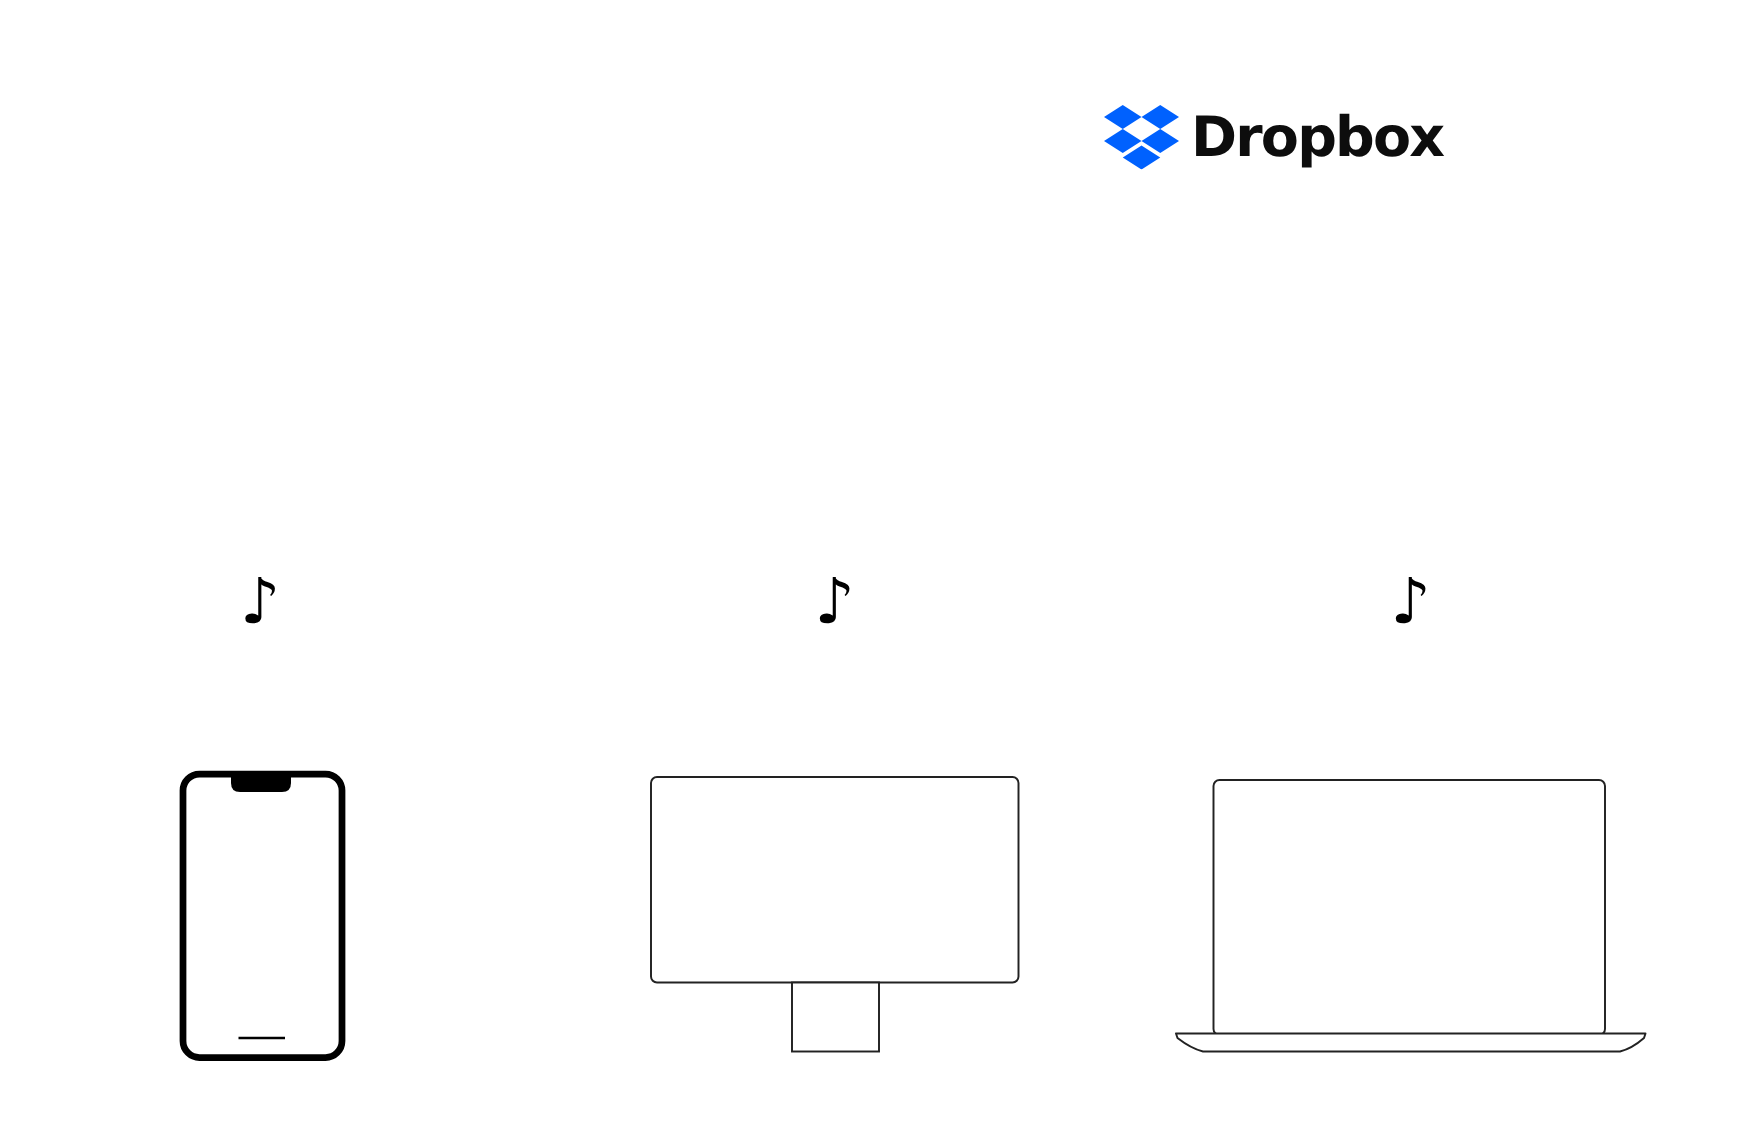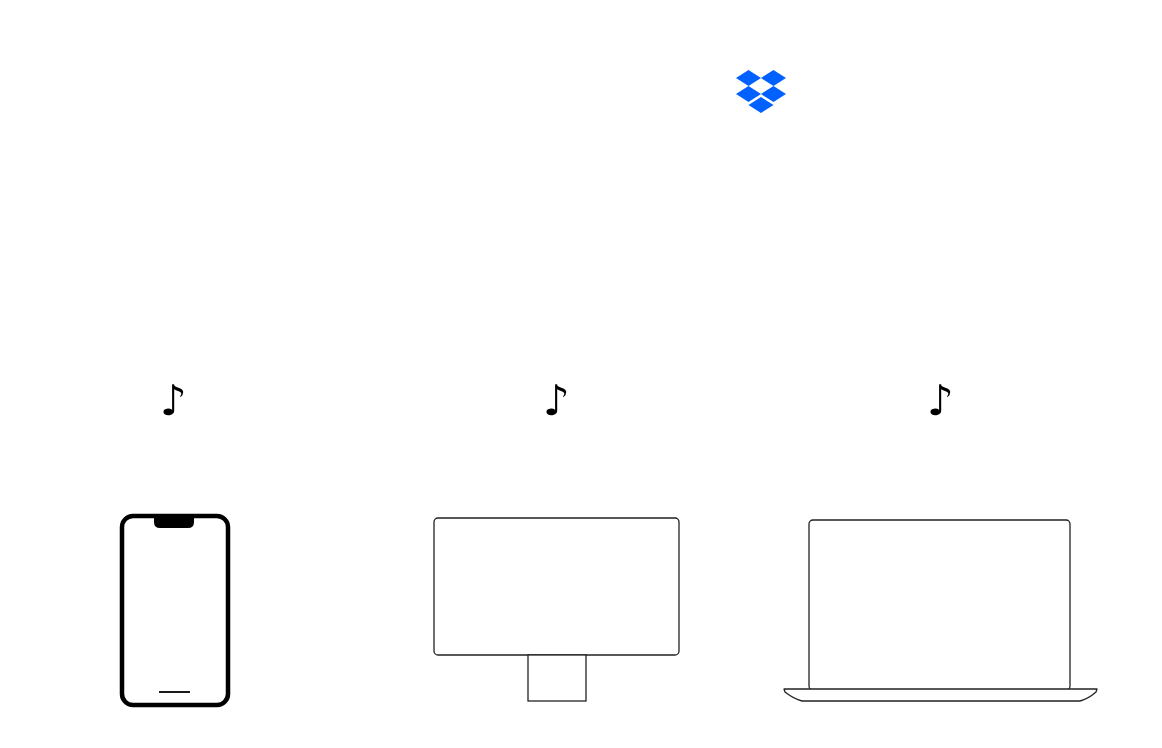--- a/index.html
+++ b/index.html
@@ -19,20 +19,21 @@
 <div class="logo">
   <svg width="50" height="43" viewBox="0 0 50 43">
     <g fill="#0061FE">
       <polygon points="12.5,0 25,8 12.5,16 0,8"></polygon>
       <polygon points="37.5,0 50,8 37.5,16 25,8"></polygon>
       <polygon points="0,24 12.5,16 25,24 12.5,32"></polygon>
       <polygon points="25,24 37.5,16 50,24 37.5,32"></polygon>
       <polygon points="12.5,35 25,27 37.5,35 25,43"></polygon>
     </g>
   </svg>
+  <span class="logo-text">Dropbox</span>
 </div>
 
 <span class="note" style="left:160px;">♪</span>
 <span class="note" style="left:543px;">♪</span>
 <span class="note" style="left:927px;">♪</span>
 
 <svg class="device" style="left:118px; top:512px;" width="114" height="197" viewBox="0 0 114 197">
   <rect x="4" y="4" width="106" height="189" rx="11" ry="11" fill="#fff" stroke="#000" stroke-width="4.5"></rect>
   <path d="M36,4 L76,4 L76,10 Q76,16 70,16 L42,16 Q36,16 36,10 Z" fill="#000"></path>
   <line x1="41" y1="180" x2="72" y2="180" stroke="#000" stroke-width="1.8"></line>

